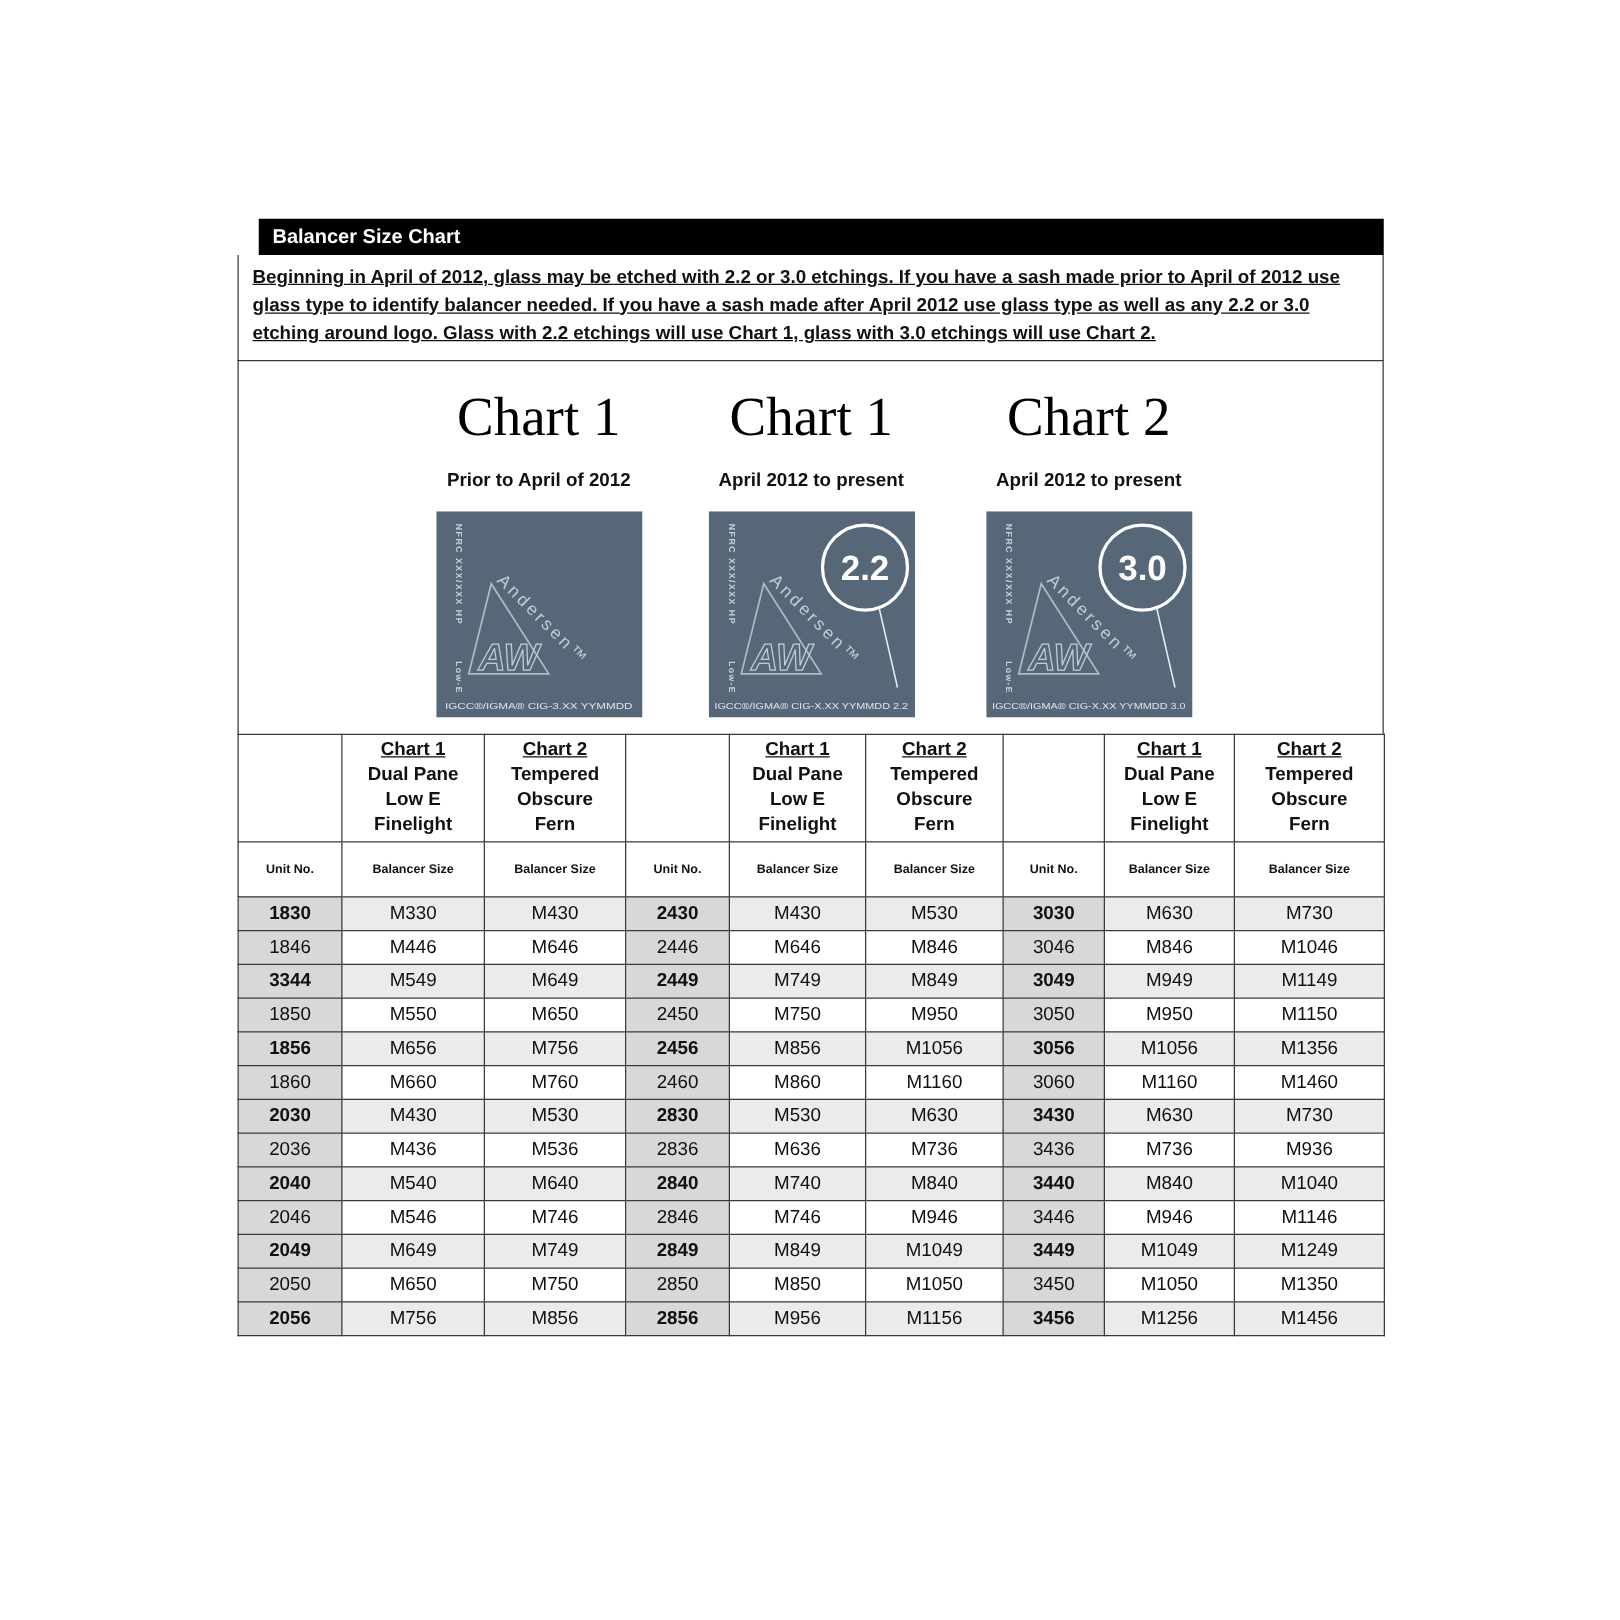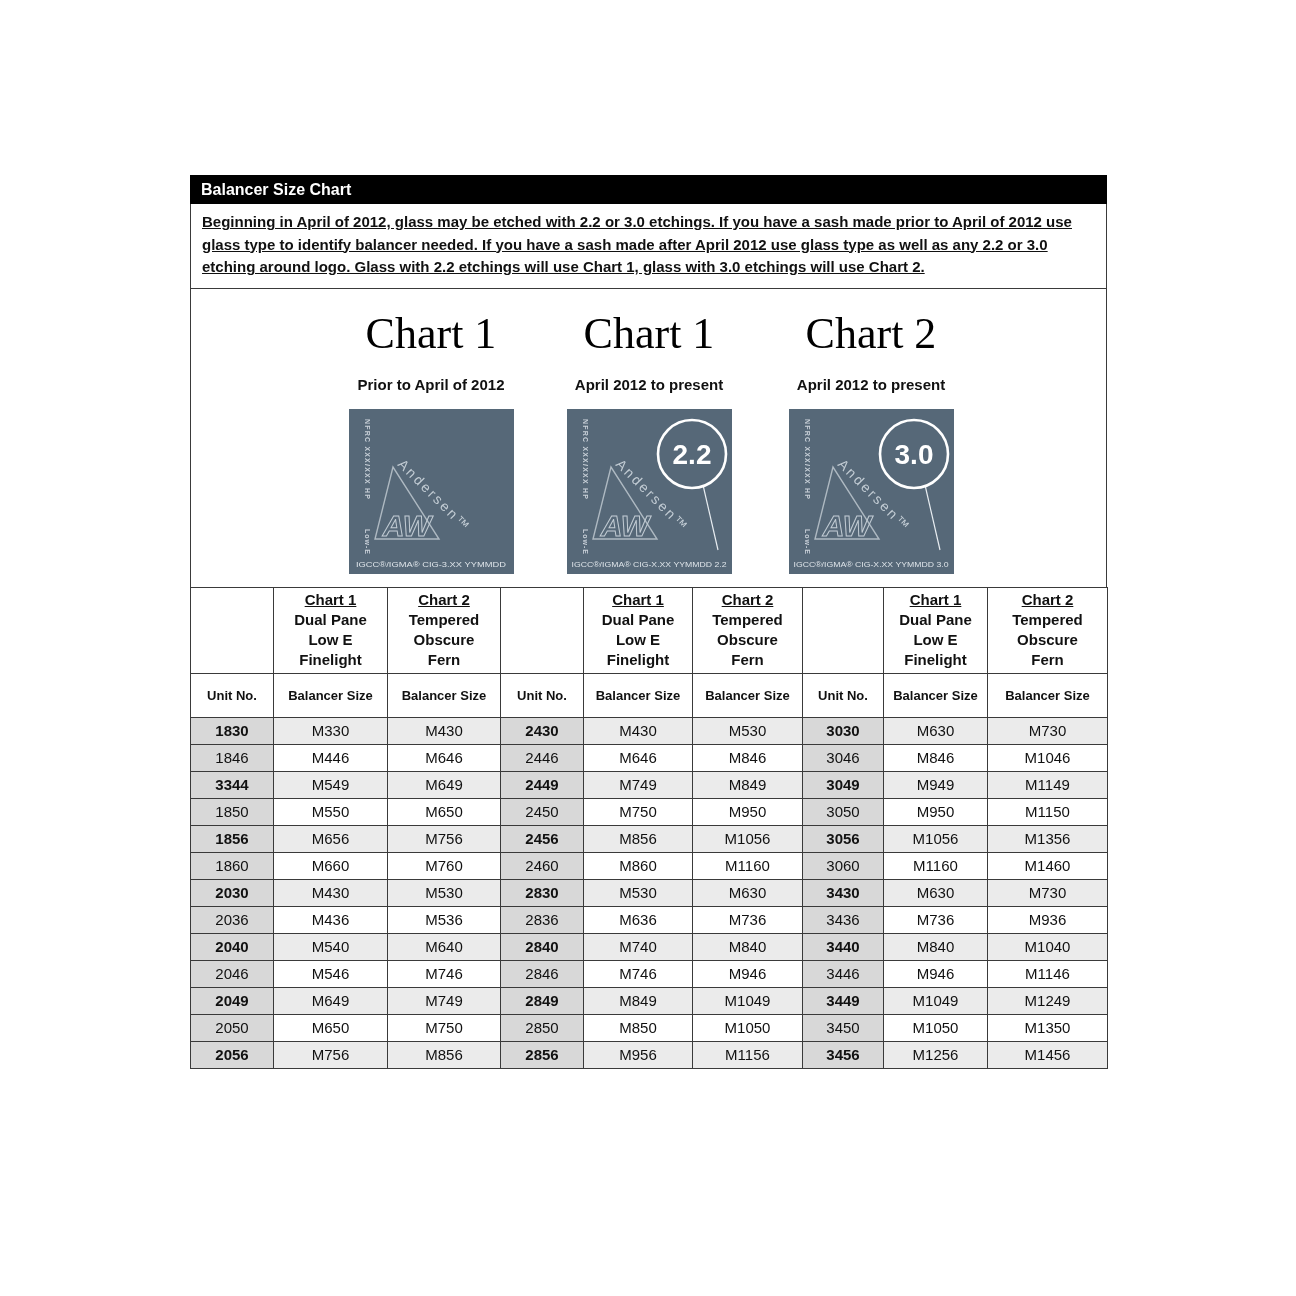--- a/index.html
+++ b/index.html
@@ -1,40 +1,40 @@
 <!DOCTYPE html>
 <html><head>
 <meta charset="utf-8">
 <style>
   html,body{margin:0;padding:0;}
   .page{position:relative;width:1296px;height:1296px;background:#ffffff;
         font-family:"Liberation Sans",sans-serif;color:#111;overflow:hidden;}
   .doc{position:absolute;left:190px;top:175px;width:917px;}
 
   .title-bar{background:#000;color:#fff;font-weight:bold;font-size:16px;
-             height:29px;line-height:29px;padding-left:11px;box-sizing:border-box;}
+             height:29px;line-height:29px;padding-left:11px;box-sizing:border-box;margin-left:17px;}
   .intro{border:1px solid #3a3a3a;border-top:none;box-sizing:border-box;
          padding:7px 11px 9px 11px;font-size:15px;font-weight:bold;line-height:1.5;text-decoration:underline;}
 
   .charts-area{position:relative;height:298px;box-sizing:border-box;
                border-left:1px solid #3a3a3a;border-right:1px solid #3a3a3a;}
   .chart-block{position:absolute;top:22px;width:230px;text-align:center;}
   .chart-block.b1{left:125px;}
   .chart-block.b2{left:343px;}
   .chart-block.b3{left:565px;}
   .chart-title{font-family:"Liberation Serif",serif;font-size:44px;line-height:1.05;color:#000;}
   .chart-subtitle{font-size:15px;font-weight:bold;margin-top:19px;}
   .glass{display:block;margin:16px auto 0 auto;}
 
   table.balancer{width:917px;border-collapse:collapse;table-layout:fixed;
                  font-size:15px;text-align:center;}
   table.balancer th,table.balancer td{border:1px solid #3a3a3a;padding:0;}
   tr.gh-row th{height:85px;font-size:15px;font-weight:bold;line-height:1.32;vertical-align:middle;background:#fff;}
   tr.gh-row th .u{text-decoration:underline;}
-  tr.ch-row th{height:43px;font-size:13px;font-weight:bold;vertical-align:middle;background:#fff;padding:0 6px;}
+  tr.ch-row th{height:43px;font-size:10px;font-weight:bold;vertical-align:middle;background:#fff;padding:0 6px;}
   table.balancer td{height:26px;font-weight:normal;}
   td.unit{font-weight:bold;background:#d8d8d8;}
   tr.shaded td{background:#ebebeb;}
   tr.shaded td.unit{background:#d8d8d8;font-weight:bold;}
 </style>
 </head>
 <body>
 
 <div class="page">
   <div class="doc">

